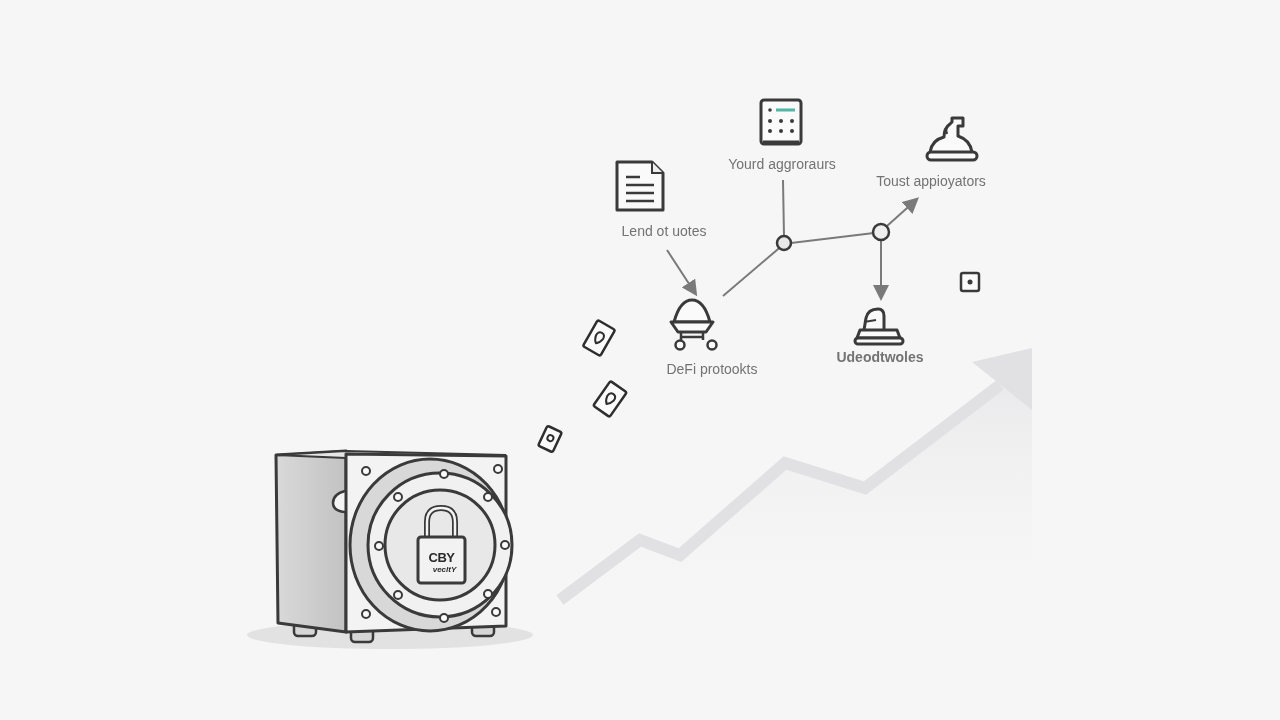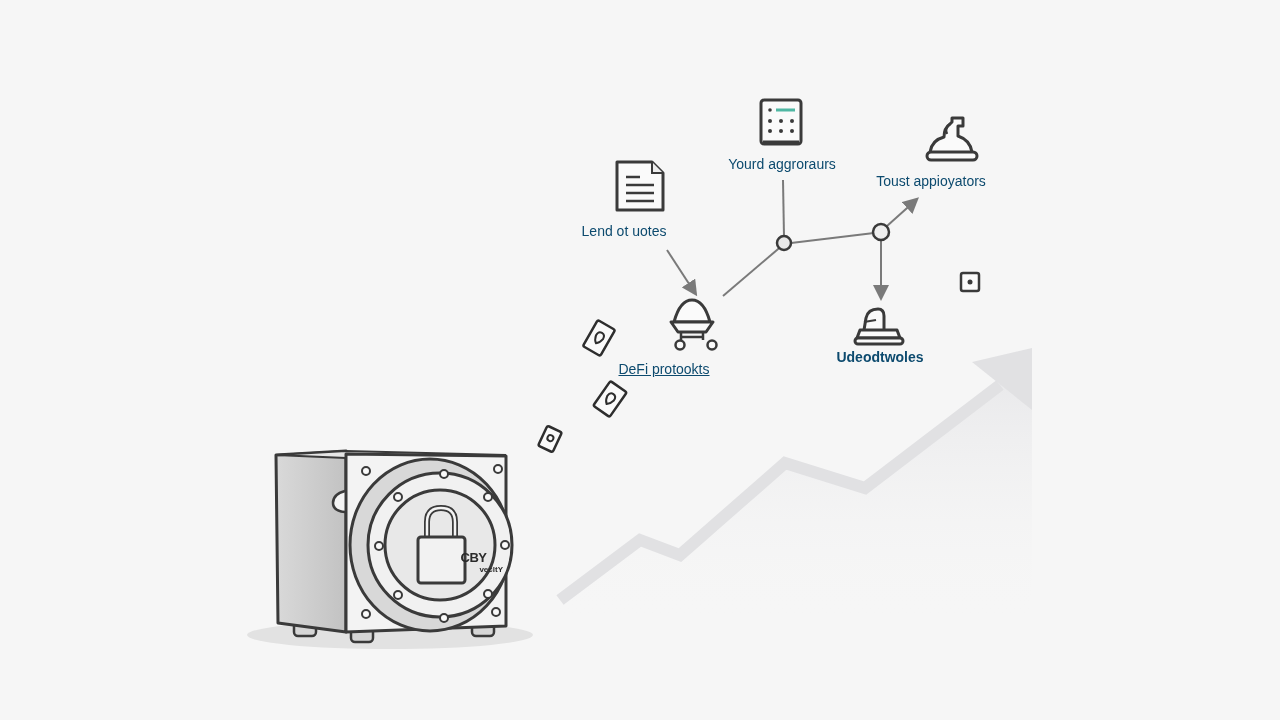--- a/index.html
+++ b/index.html
@@ -1,23 +1,23 @@
 <!DOCTYPE html>
 <html><head>
 <meta charset="utf-8">
 <style>
   html, body { margin:0; padding:0; }
   body {
     width:1280px; height:720px; overflow:hidden; position:relative;
     background:#f6f6f6;
     font-family:"Liberation Sans", sans-serif;
   }
-  .abs { position:absolute;padding-left:32px; }
+  .abs { position:absolute; }
   .label {
-    position:absolute; font-size:14px; color:#0c4a6e; white-space:nowrap;
+    position:absolute; font-size:14px; color:#737373; white-space:nowrap;
     transform:translateX(-50%);
   }
   svg { position:absolute; left:0; top:0; overflow:visible; }
 </style>
 </head>
 <body>
 
 <svg width="1280" height="720">
   <defs>
     <linearGradient id="trendFill" x1="0" y1="0" x2="0" y2="1">
@@ -48,21 +48,21 @@
 
 <div>
   <svg width="1280" height="720">
     <path d="M617,162 L652,162 L663,173 L663,210 L617,210 Z" fill="#fafafa" stroke="#3a3a3a" stroke-width="3" stroke-linejoin="round"></path>
     <path d="M652,162 L652,173 L663,173" fill="#eee" stroke="#3a3a3a" stroke-width="2"></path>
     <line x1="626" y1="177" x2="640" y2="177" stroke="#3a3a3a" stroke-width="2.5"></line>
     <line x1="626" y1="185" x2="654" y2="185" stroke="#3a3a3a" stroke-width="2.5"></line>
     <line x1="626" y1="193" x2="654" y2="193" stroke="#3a3a3a" stroke-width="2.5"></line>
     <line x1="626" y1="201" x2="654" y2="201" stroke="#3a3a3a" stroke-width="2.5"></line>
   </svg>
-  <div class="label" style="left:624px; top:223px;">Lend ot uotes</div>
+  <div class="label" style="left:664px; top:223px;">Lend ot uotes</div>
 </div>
 
 <div>
   <svg width="1280" height="720">
     <rect x="761" y="100" width="40" height="44" rx="3" fill="#fafafa" stroke="#3a3a3a" stroke-width="3"></rect>
     <line x1="763" y1="142" x2="799" y2="142" stroke="#3a3a3a" stroke-width="3"></line>
     <circle cx="770" cy="110" r="1.8" fill="#3a3a3a"></circle>
     <line x1="776" y1="110" x2="795" y2="110" stroke="#4fb7a3" stroke-width="3"></line>
     <circle cx="770" cy="121" r="2" fill="#3a3a3a"></circle>
       <circle cx="781" cy="121" r="2" fill="#3a3a3a"></circle>
@@ -86,21 +86,21 @@
 <div>
   <svg width="1280" height="720">
     <path d="M674,322 Q680,300 692,300 Q704,300 710,322 Z" fill="#fafafa" stroke="#3a3a3a" stroke-width="3" stroke-linejoin="round"></path>
     <path d="M671,322 L713,322 L706,332 L678,332 Z" fill="#fafafa" stroke="#3a3a3a" stroke-width="3" stroke-linejoin="round"></path>
     <line x1="681" y1="332" x2="681" y2="340" stroke="#3a3a3a" stroke-width="2.5"></line>
     <line x1="703" y1="332" x2="703" y2="340" stroke="#3a3a3a" stroke-width="2.5"></line>
     <line x1="681" y1="337" x2="703" y2="337" stroke="#3a3a3a" stroke-width="2.5"></line>
     <circle cx="680" cy="345" r="4.5" fill="#fafafa" stroke="#3a3a3a" stroke-width="2.5"></circle>
     <circle cx="712" cy="345" r="4.5" fill="#fafafa" stroke="#3a3a3a" stroke-width="2.5"></circle>
   </svg>
-  <div class="label" style="left:664px; top:361px;text-decoration:underline;">DeFi protookts</div>
+  <div class="label" style="left:712px; top:361px;">DeFi protookts</div>
 </div>
 
 <div>
   <svg width="1280" height="720">
     <path d="M864,330 L866,318 Q868,309 878,309 Q884,309 884,316 L884,330" fill="#fafafa" stroke="#3a3a3a" stroke-width="3" stroke-linejoin="round"></path>
     <path d="M864,322 L876,320" stroke="#3a3a3a" stroke-width="2"></path>
     <path d="M860,330 L897,330 L900,338 L857,338 Z" fill="#fafafa" stroke="#3a3a3a" stroke-width="3" stroke-linejoin="round"></path>
     <rect x="855" y="338" width="48" height="6" rx="3" fill="#fafafa" stroke="#3a3a3a" stroke-width="3"></rect>
   </svg>
   <div class="label" style="left:880px; top:349px;font-weight:bold;">Udeodtwoles</div>
@@ -165,14 +165,14 @@
       <circle cx="444" cy="618" r="4"></circle>
     </g>
 
     <g>
       <path d="M427,537 L427,522 Q427,508 441,508 Q455,508 455,522 L455,537" fill="none" stroke="#3a3a3a" stroke-width="6"></path>
       <path d="M427,537 L427,522 Q427,508 441,508 Q455,508 455,522 L455,537" fill="none" stroke="#f4f4f4" stroke-width="2.5"></path>
       <rect x="418" y="537" width="47" height="46" rx="3" fill="#f2f2f2" stroke="#3a3a3a" stroke-width="3"></rect>
     </g>
   </svg>
   <div class="abs" style="left:418px; top:550px; width:47px; text-align:center; font-size:13px; font-weight:bold; color:#2a2a2a; letter-spacing:-0.5px;">CBY</div>
-  <div class="abs" style="left:418px; top:565px; width:53px; text-align:right; font-size:8px; font-weight:bold; color:#2a2a2a;">vecltY</div>
+  <div class="abs" style="left:418px; top:565px; width:53px; text-align:center; font-size:8px; font-weight:bold; color:#2a2a2a;font-style:italic;">vecltY</div>
 </div>
 
 </body></html>

